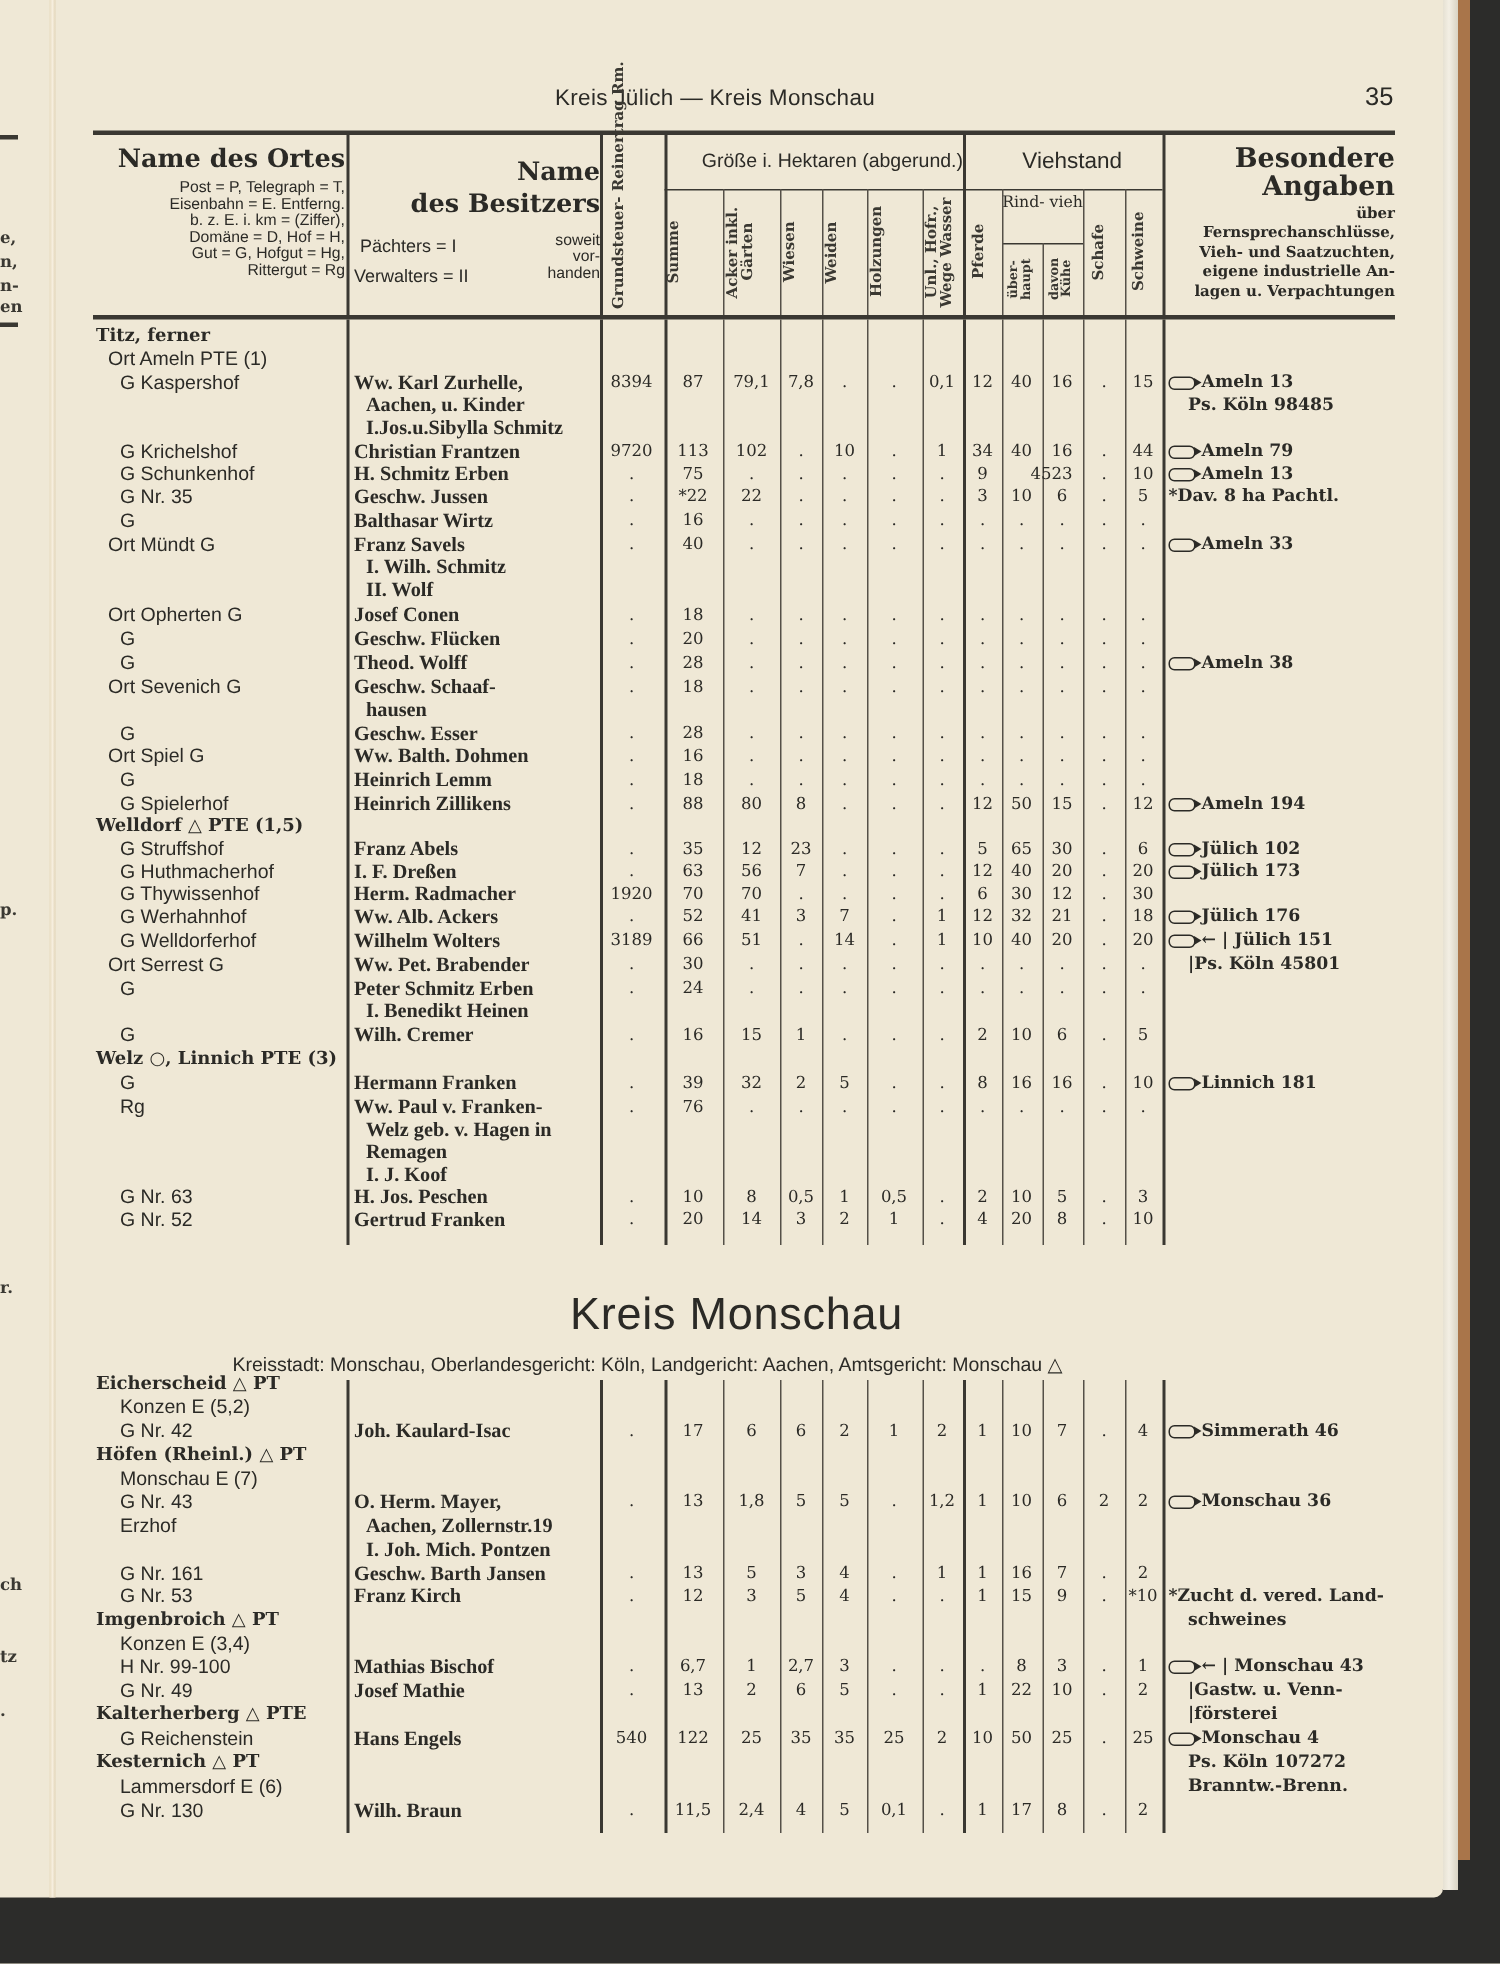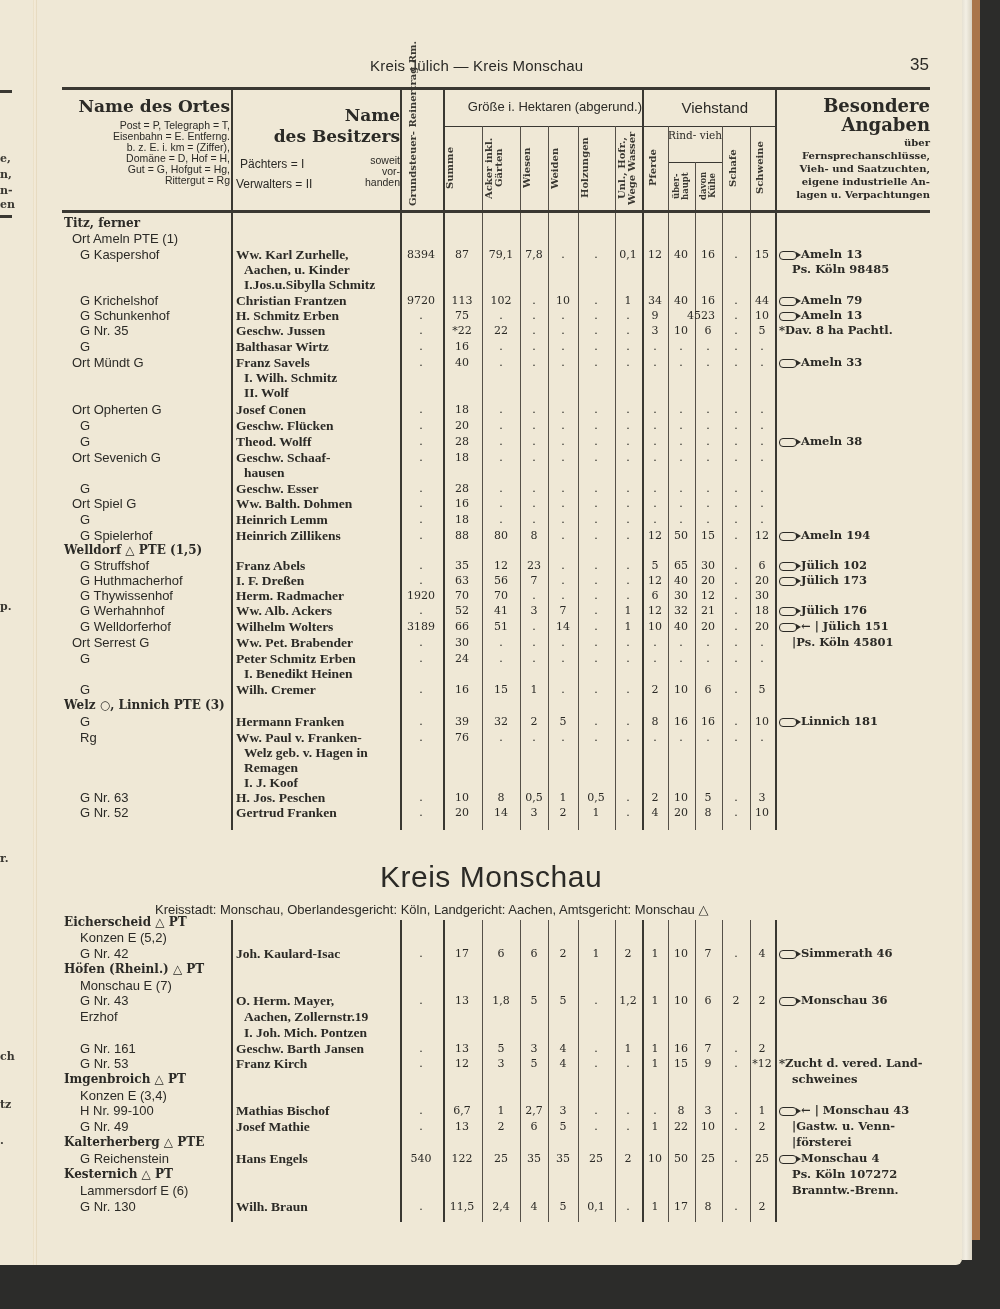--- a/index.html
+++ b/index.html
@@ -705,21 +705,21 @@
       <div class="cell num" style="left:442px;width:40px;text-align:center;top:1056px;">12</div>
       <div class="cell num" style="left:481px;width:40px;text-align:center;top:1056px;">3</div>
       <div class="cell num" style="left:514px;width:40px;text-align:center;top:1056px;">5</div>
       <div class="cell num" style="left:543px;width:40px;text-align:center;top:1056px;">4</div>
       <div class="cell num" style="left:576px;width:40px;text-align:center;top:1056px;">.</div>
       <div class="cell num" style="left:608px;width:40px;text-align:center;top:1056px;">.</div>
       <div class="cell num" style="left:635px;width:40px;text-align:center;top:1056px;">1</div>
       <div class="cell num" style="left:661px;width:40px;text-align:center;top:1056px;">15</div>
       <div class="cell num" style="left:688px;width:40px;text-align:center;top:1056px;">9</div>
       <div class="cell num" style="left:716px;width:40px;text-align:center;top:1056px;">.</div>
-      <div class="cell num" style="left:742px;width:40px;text-align:center;top:1056px;">*12</div>
+      <div class="cell num" style="left:742px;width:40px;text-align:center;top:1056px;">*10</div>
       <div class="cell rem" style="left:779px;top:1056px;"><span>*Zucht d. vered. Land-</span></div>
     </div>
     <div>
       <div class="cell c-name" style="left:64px;top:1072px;font-weight:bold;font-family:&quot;DejaVu Serif&quot;,serif;font-size:12px;">Imgenbroich △ PT</div>
       <div class="cell rem" style="left:792px;top:1072px;"><span>schweines</span></div>
     </div>
     <div>
       <div class="cell c-name" style="left:80px;top:1088px;">Konzen E (3,4)</div>
     </div>
     <div>

